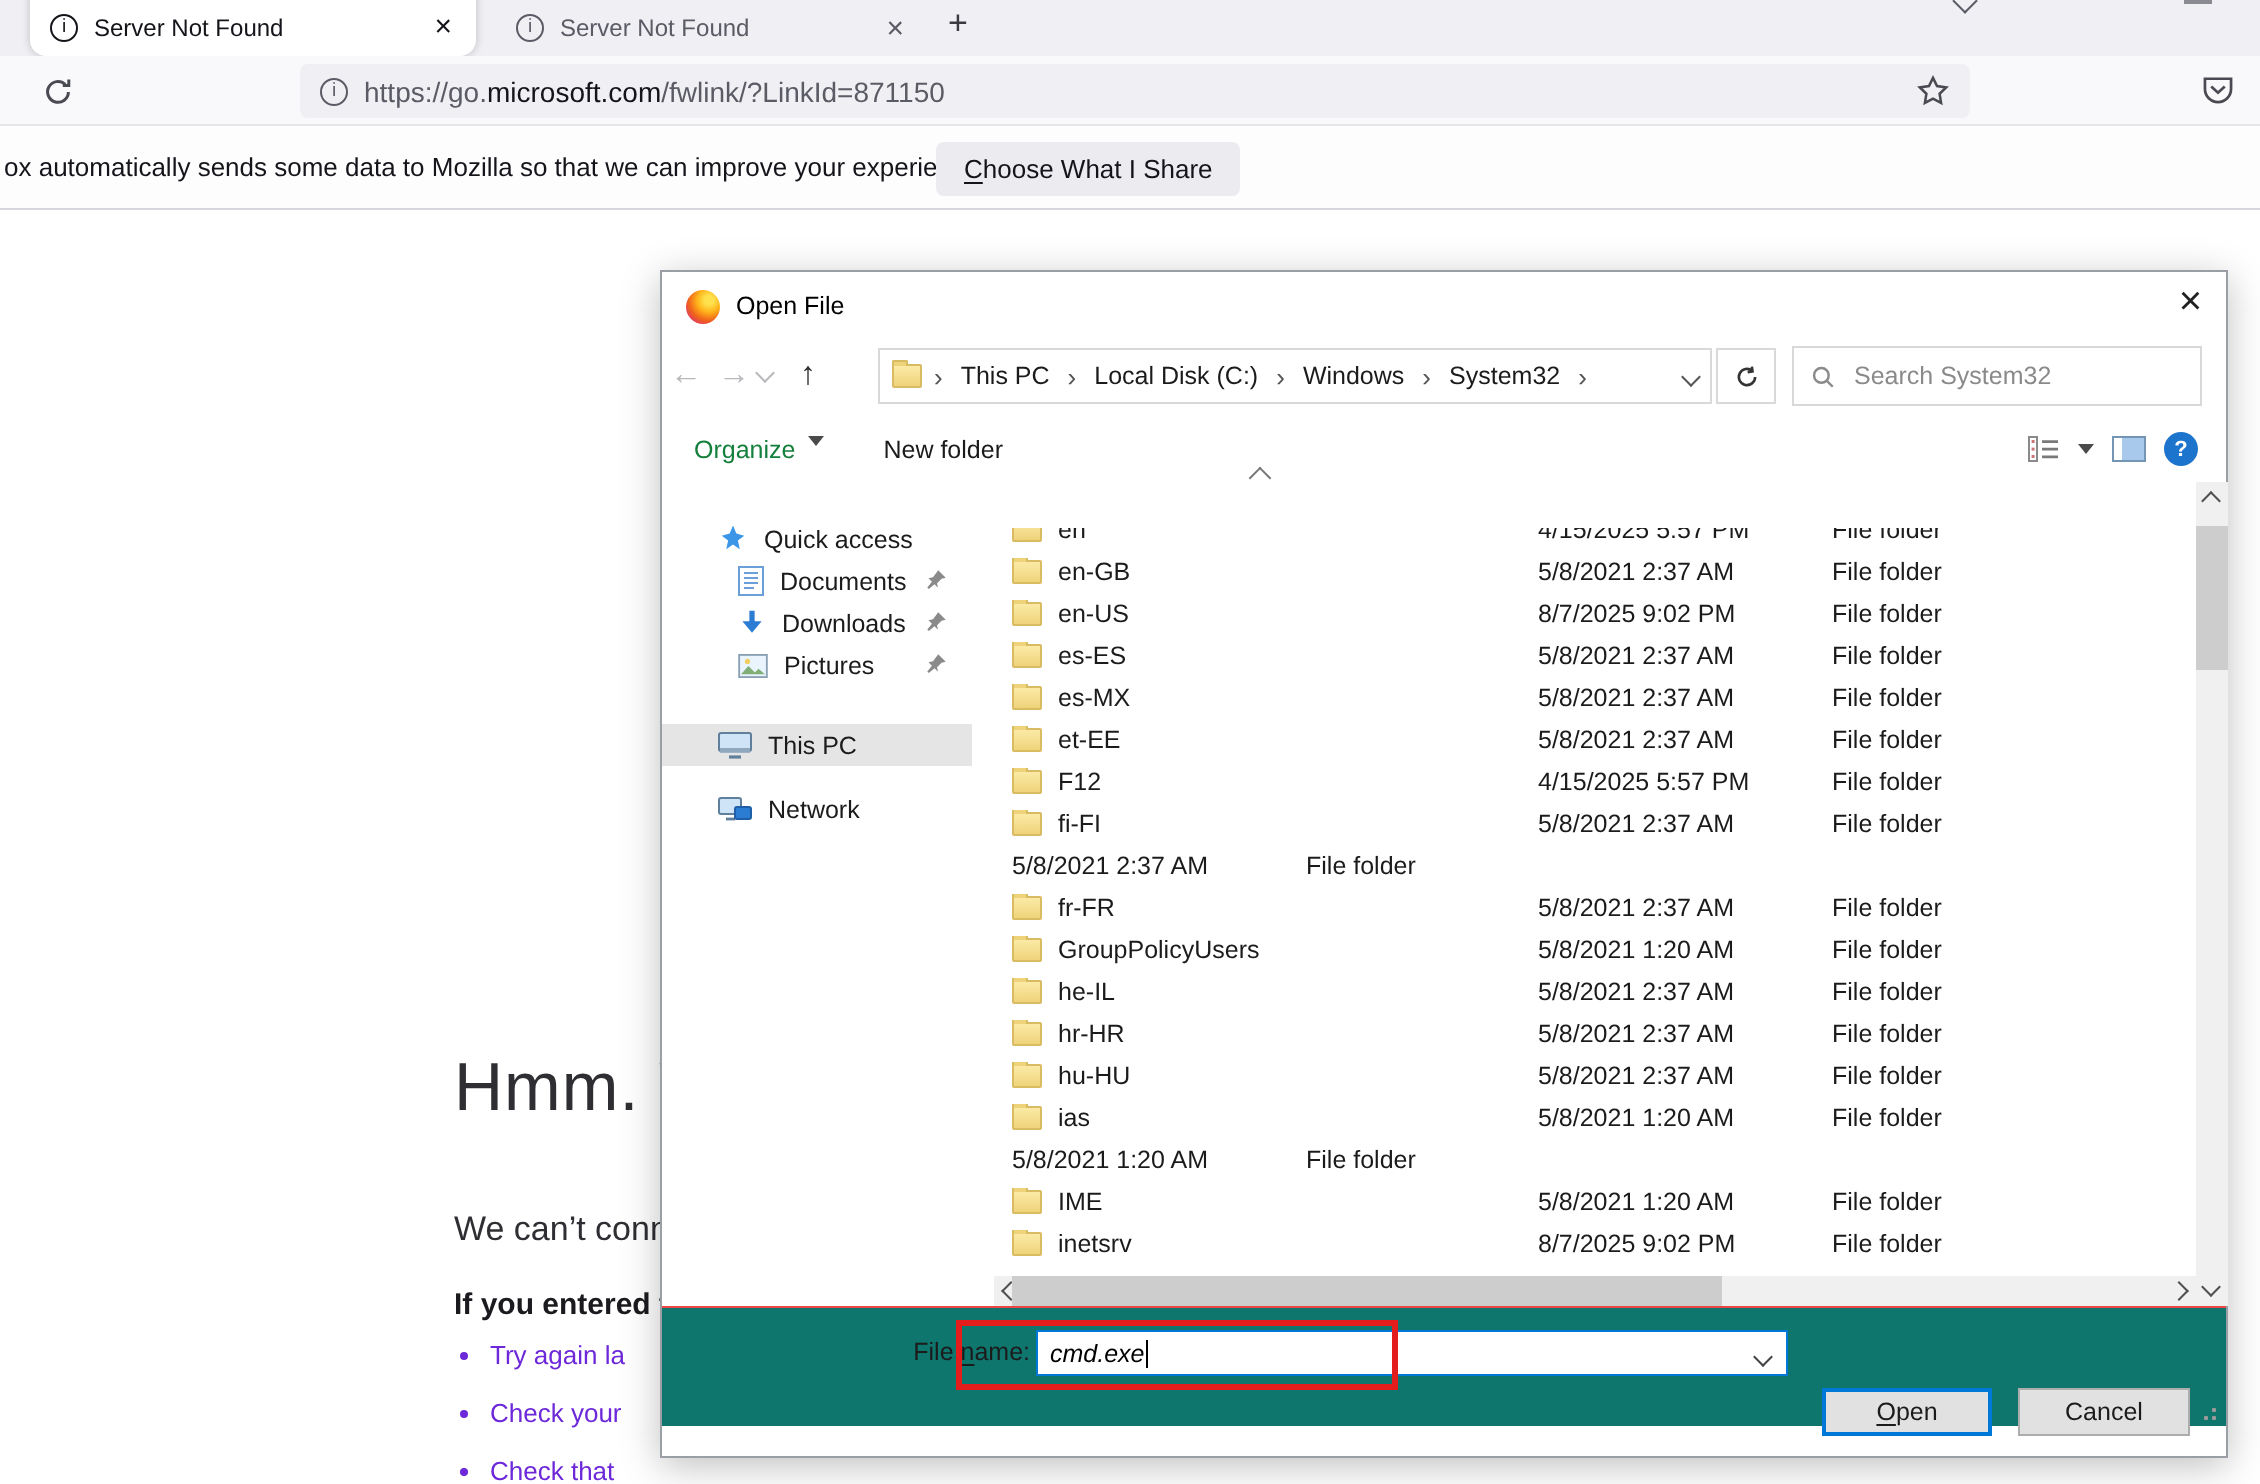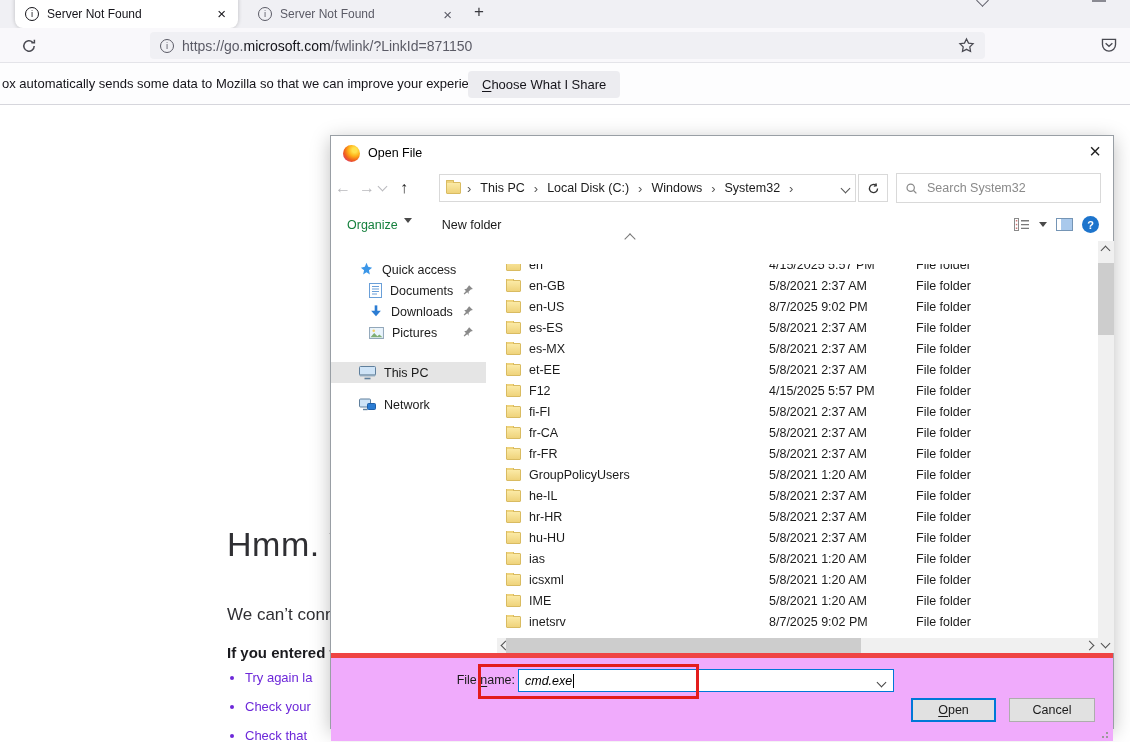--- a/index.html
+++ b/index.html
@@ -115,21 +115,21 @@
   .vscroll { left:767px; top:105px; width:16px; height:412px; background:#f0f0f0; }
   .vthumb { position:absolute; left:0; top:22px; width:16px; height:72px; background:#cdcdcd; }
   .chev { width:7px; height:7px; border-right:1.4px solid #505050; border-bottom:1.4px solid #505050; position:absolute; left:4px; }
   .chev-up { transform:rotate(-135deg); top:6px; }
   .chev-dn { transform:rotate(45deg); bottom:6px; }
   .hscroll { left:166px; top:502px; width:601px; height:15px; background:#f0f0f0; }
   .hthumb { position:absolute; left:9px; top:0; width:355px; height:15px; background:#cdcdcd; }
   .chev-l { transform:rotate(135deg); left:5px; top:4px; }
   .chev-r { transform:rotate(-45deg); left:auto; right:5px; top:4px; }
 
-  .dlg-bottom { left:0; top:517px; width:100%; height:88px; background:#f0abfc; border-top:5px solid #ef4444; }
+  .dlg-bottom { left:0; top:517px; width:100%; height:60px; background:#0f766e; border-top:1px solid #ef4444; }
   .fname-label { position:absolute; left:122px; top:15px; width:62px; text-align:right; color:#1b1b1b; white-space:nowrap; }
   .fname-input { position:absolute; left:187px; top:11px; width:376px; height:23px; background:#fff;
     border:1px solid #0078d7; display:flex; align-items:center; padding:0 6px;font-style:italic; }
   .fname-text { color:#000; }
   .caret-bar { width:1px; height:14px; background:#000; margin-left:1px; }
   .fname-chevron { position:absolute; right:8px; top:9px; width:7px; height:7px;
     border-right:1.4px solid #444; border-bottom:1.4px solid #444; transform:rotate(45deg); }
   .ftype-select { position:absolute; left:578px; top:11px; width:187px; height:23px; background:#f4f4f4;
     border:1px solid #8f8f8f; display:flex; align-items:center; padding:0 8px; color:#1b1b1b; }
   .btn { position:absolute; height:24px; display:flex; align-items:center; justify-content:center;
@@ -399,24 +399,20 @@
         <div class="frow">
           <span class="fc fc-name">
             <span class="folder-ico"></span>
             <span>fi-FI</span>
           </span>
           <span class="fc fc-date">5/8/2021 2:37 AM</span>
           <span class="fc fc-type">File folder</span>
           <span class="fc fc-size"></span>
         </div>
         <div class="frow">
-          <span class="fc fc-name">
-            <span class="folder-ico"></span>
-            <span>fr-CA</span>
-          </span>
           <span class="fc fc-date">5/8/2021 2:37 AM</span>
           <span class="fc fc-type">File folder</span>
           <span class="fc fc-size"></span>
         </div>
         <div class="frow">
           <span class="fc fc-name">
             <span class="folder-ico"></span>
             <span>fr-FR</span>
           </span>
           <span class="fc fc-date">5/8/2021 2:37 AM</span>
@@ -462,24 +458,20 @@
         <div class="frow">
           <span class="fc fc-name">
             <span class="folder-ico"></span>
             <span>ias</span>
           </span>
           <span class="fc fc-date">5/8/2021 1:20 AM</span>
           <span class="fc fc-type">File folder</span>
           <span class="fc fc-size"></span>
         </div>
         <div class="frow">
-          <span class="fc fc-name">
-            <span class="folder-ico"></span>
-            <span>icsxml</span>
-          </span>
           <span class="fc fc-date">5/8/2021 1:20 AM</span>
           <span class="fc fc-type">File folder</span>
           <span class="fc fc-size"></span>
         </div>
         <div class="frow">
           <span class="fc fc-name">
             <span class="folder-ico"></span>
             <span>IME</span>
           </span>
           <span class="fc fc-date">5/8/2021 1:20 AM</span>

